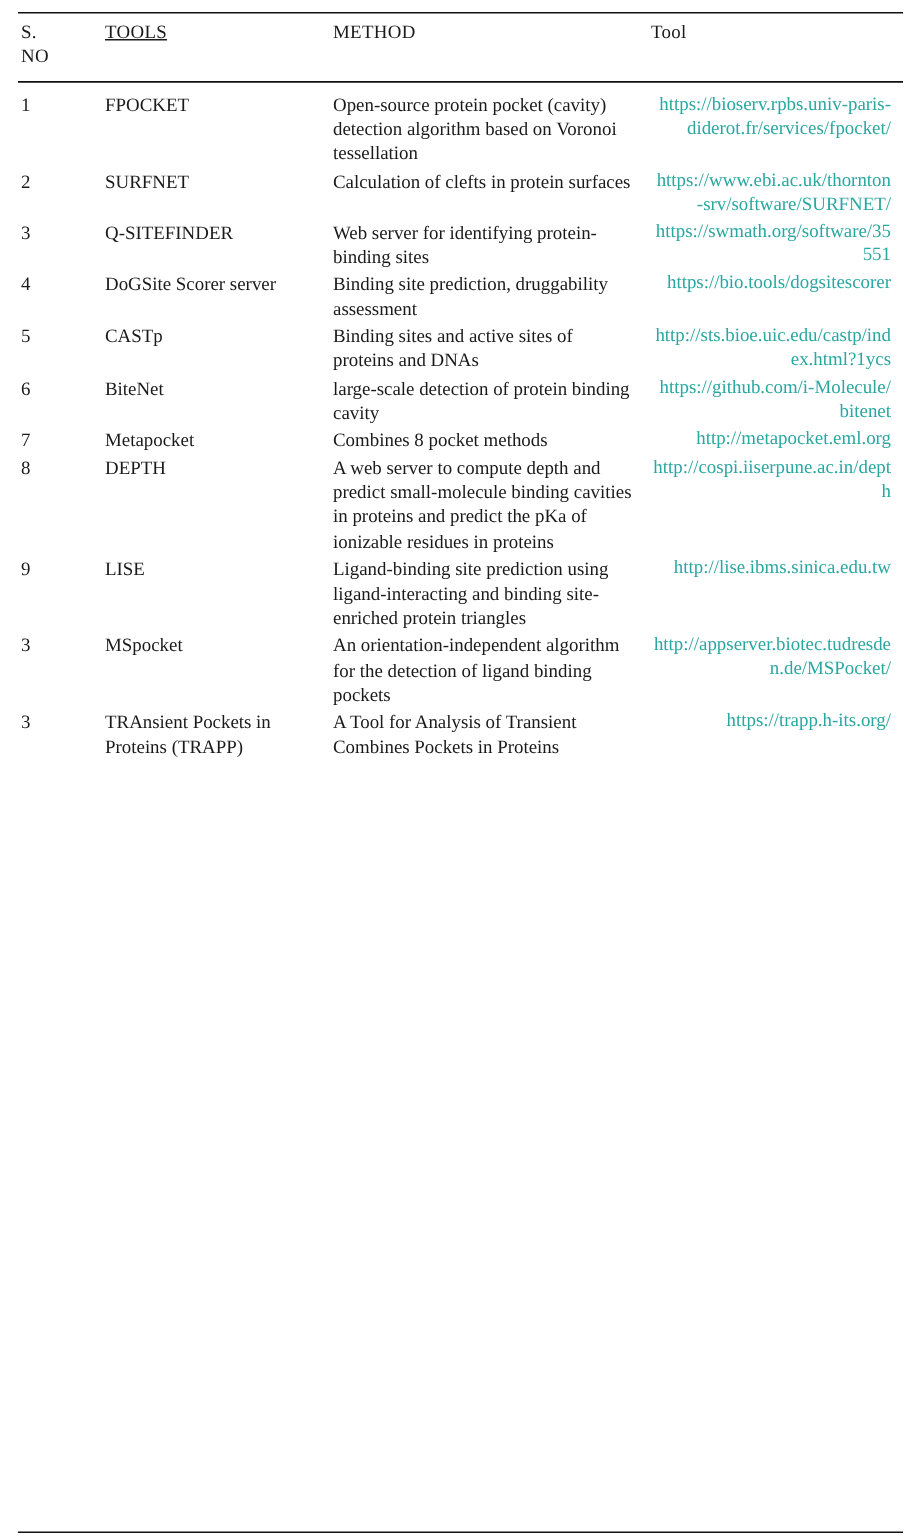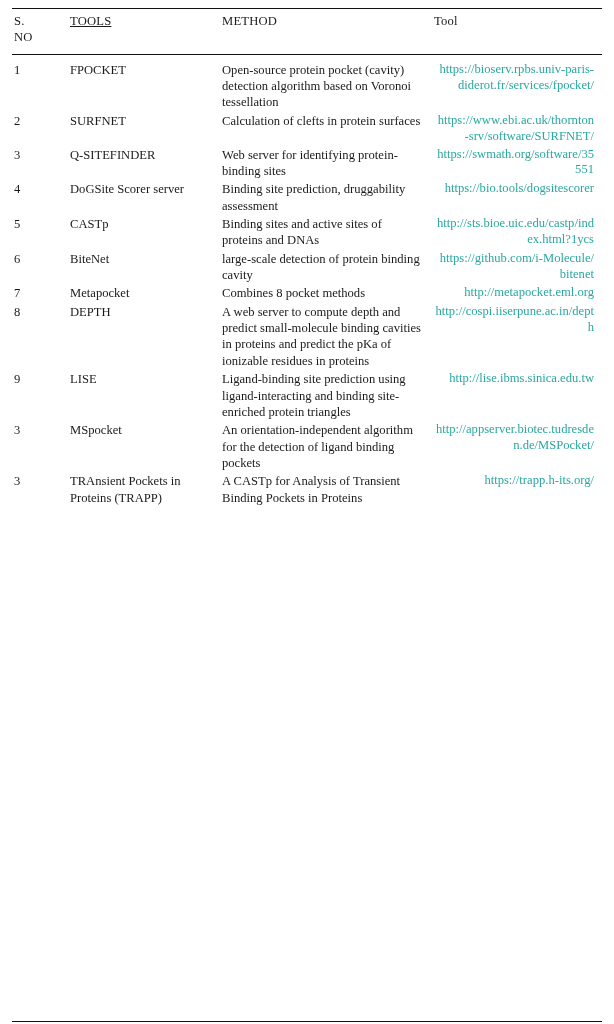--- a/index.html
+++ b/index.html
@@ -150,19 +150,19 @@
       </tr>
       <tr>
         <td class="sno">3</td>
         <td class="tool">MSpocket</td>
         <td class="meth">An orientation-independent algorithm for the detection of ligand binding pockets</td>
         <td class="link">http://appserver.biotec.tudresden.de/MSPocket/</td>
       </tr>
       <tr>
         <td class="sno">3</td>
         <td class="tool">TRAnsient Pockets in Proteins (TRAPP)</td>
-        <td class="meth">A CASTp for Analysis of Transient Binding Pockets in Proteins</td>
+        <td class="meth">A Tool for Analysis of Transient Combines Pockets in Proteins</td>
         <td class="link">https://trapp.h-its.org/</td>
       </tr>
     </tbody>
   </table>
   <div class="bottom-rule"></div>
 </div>
 
 </body></html>

